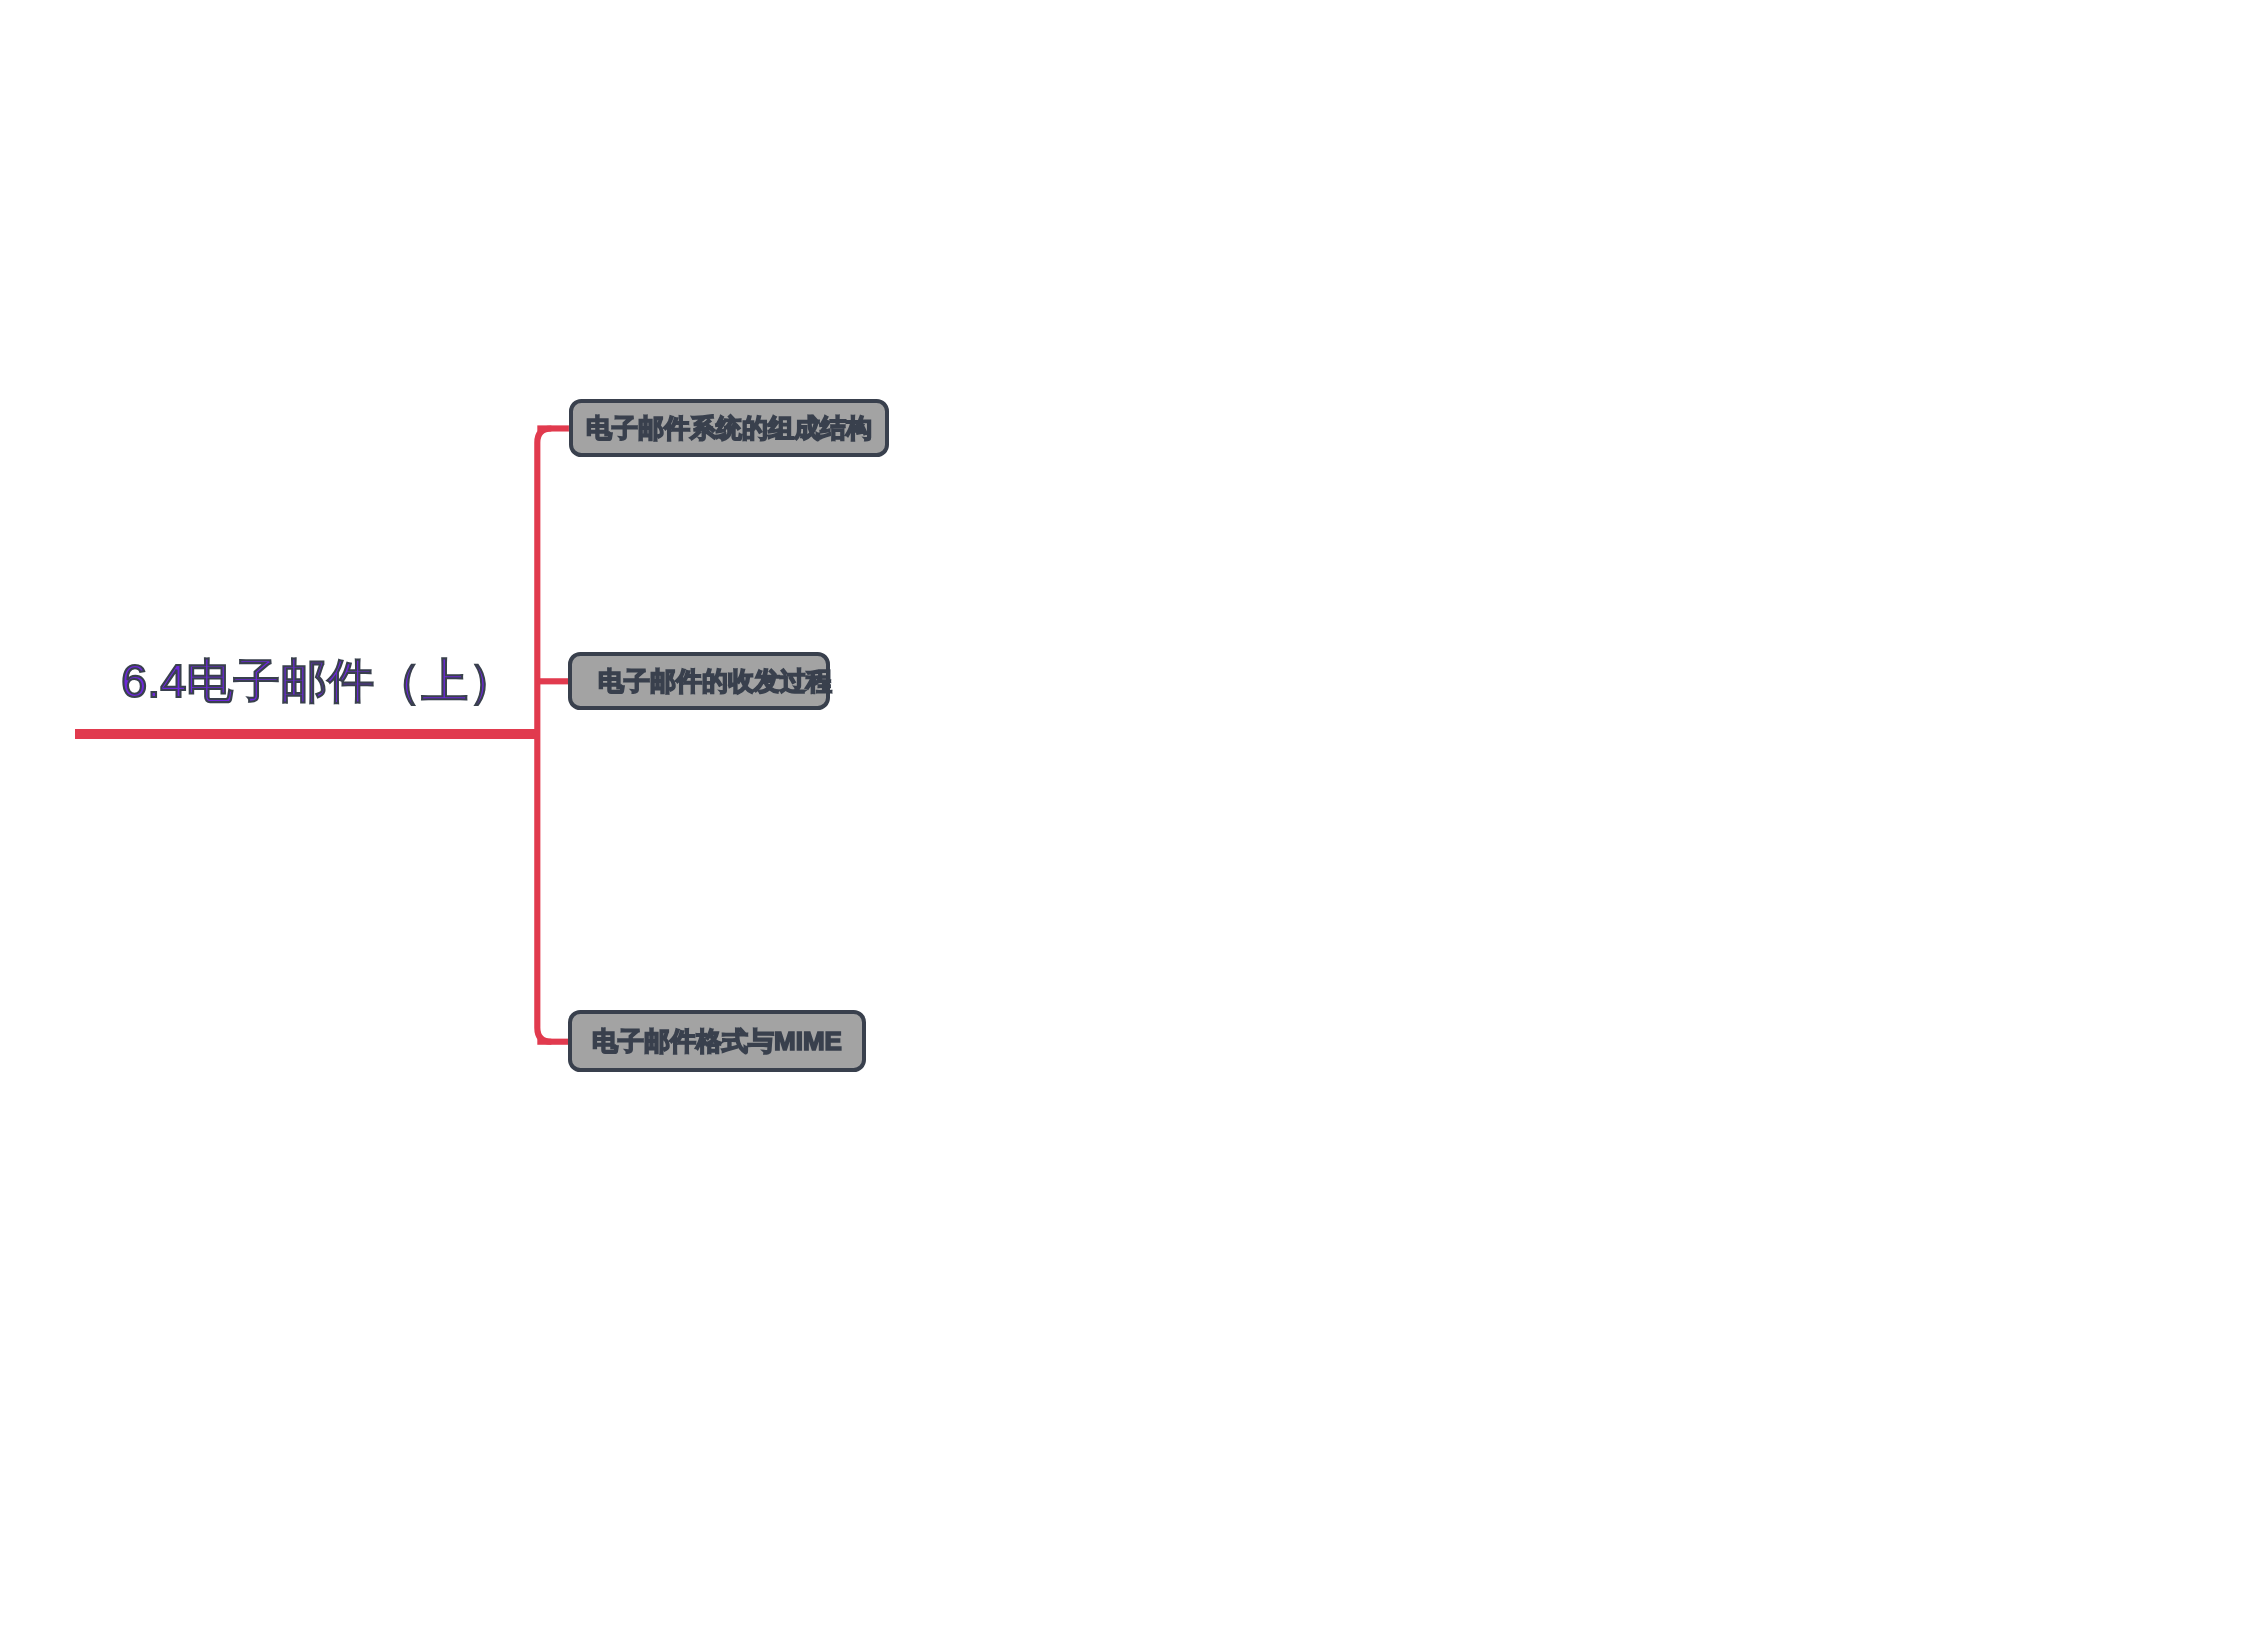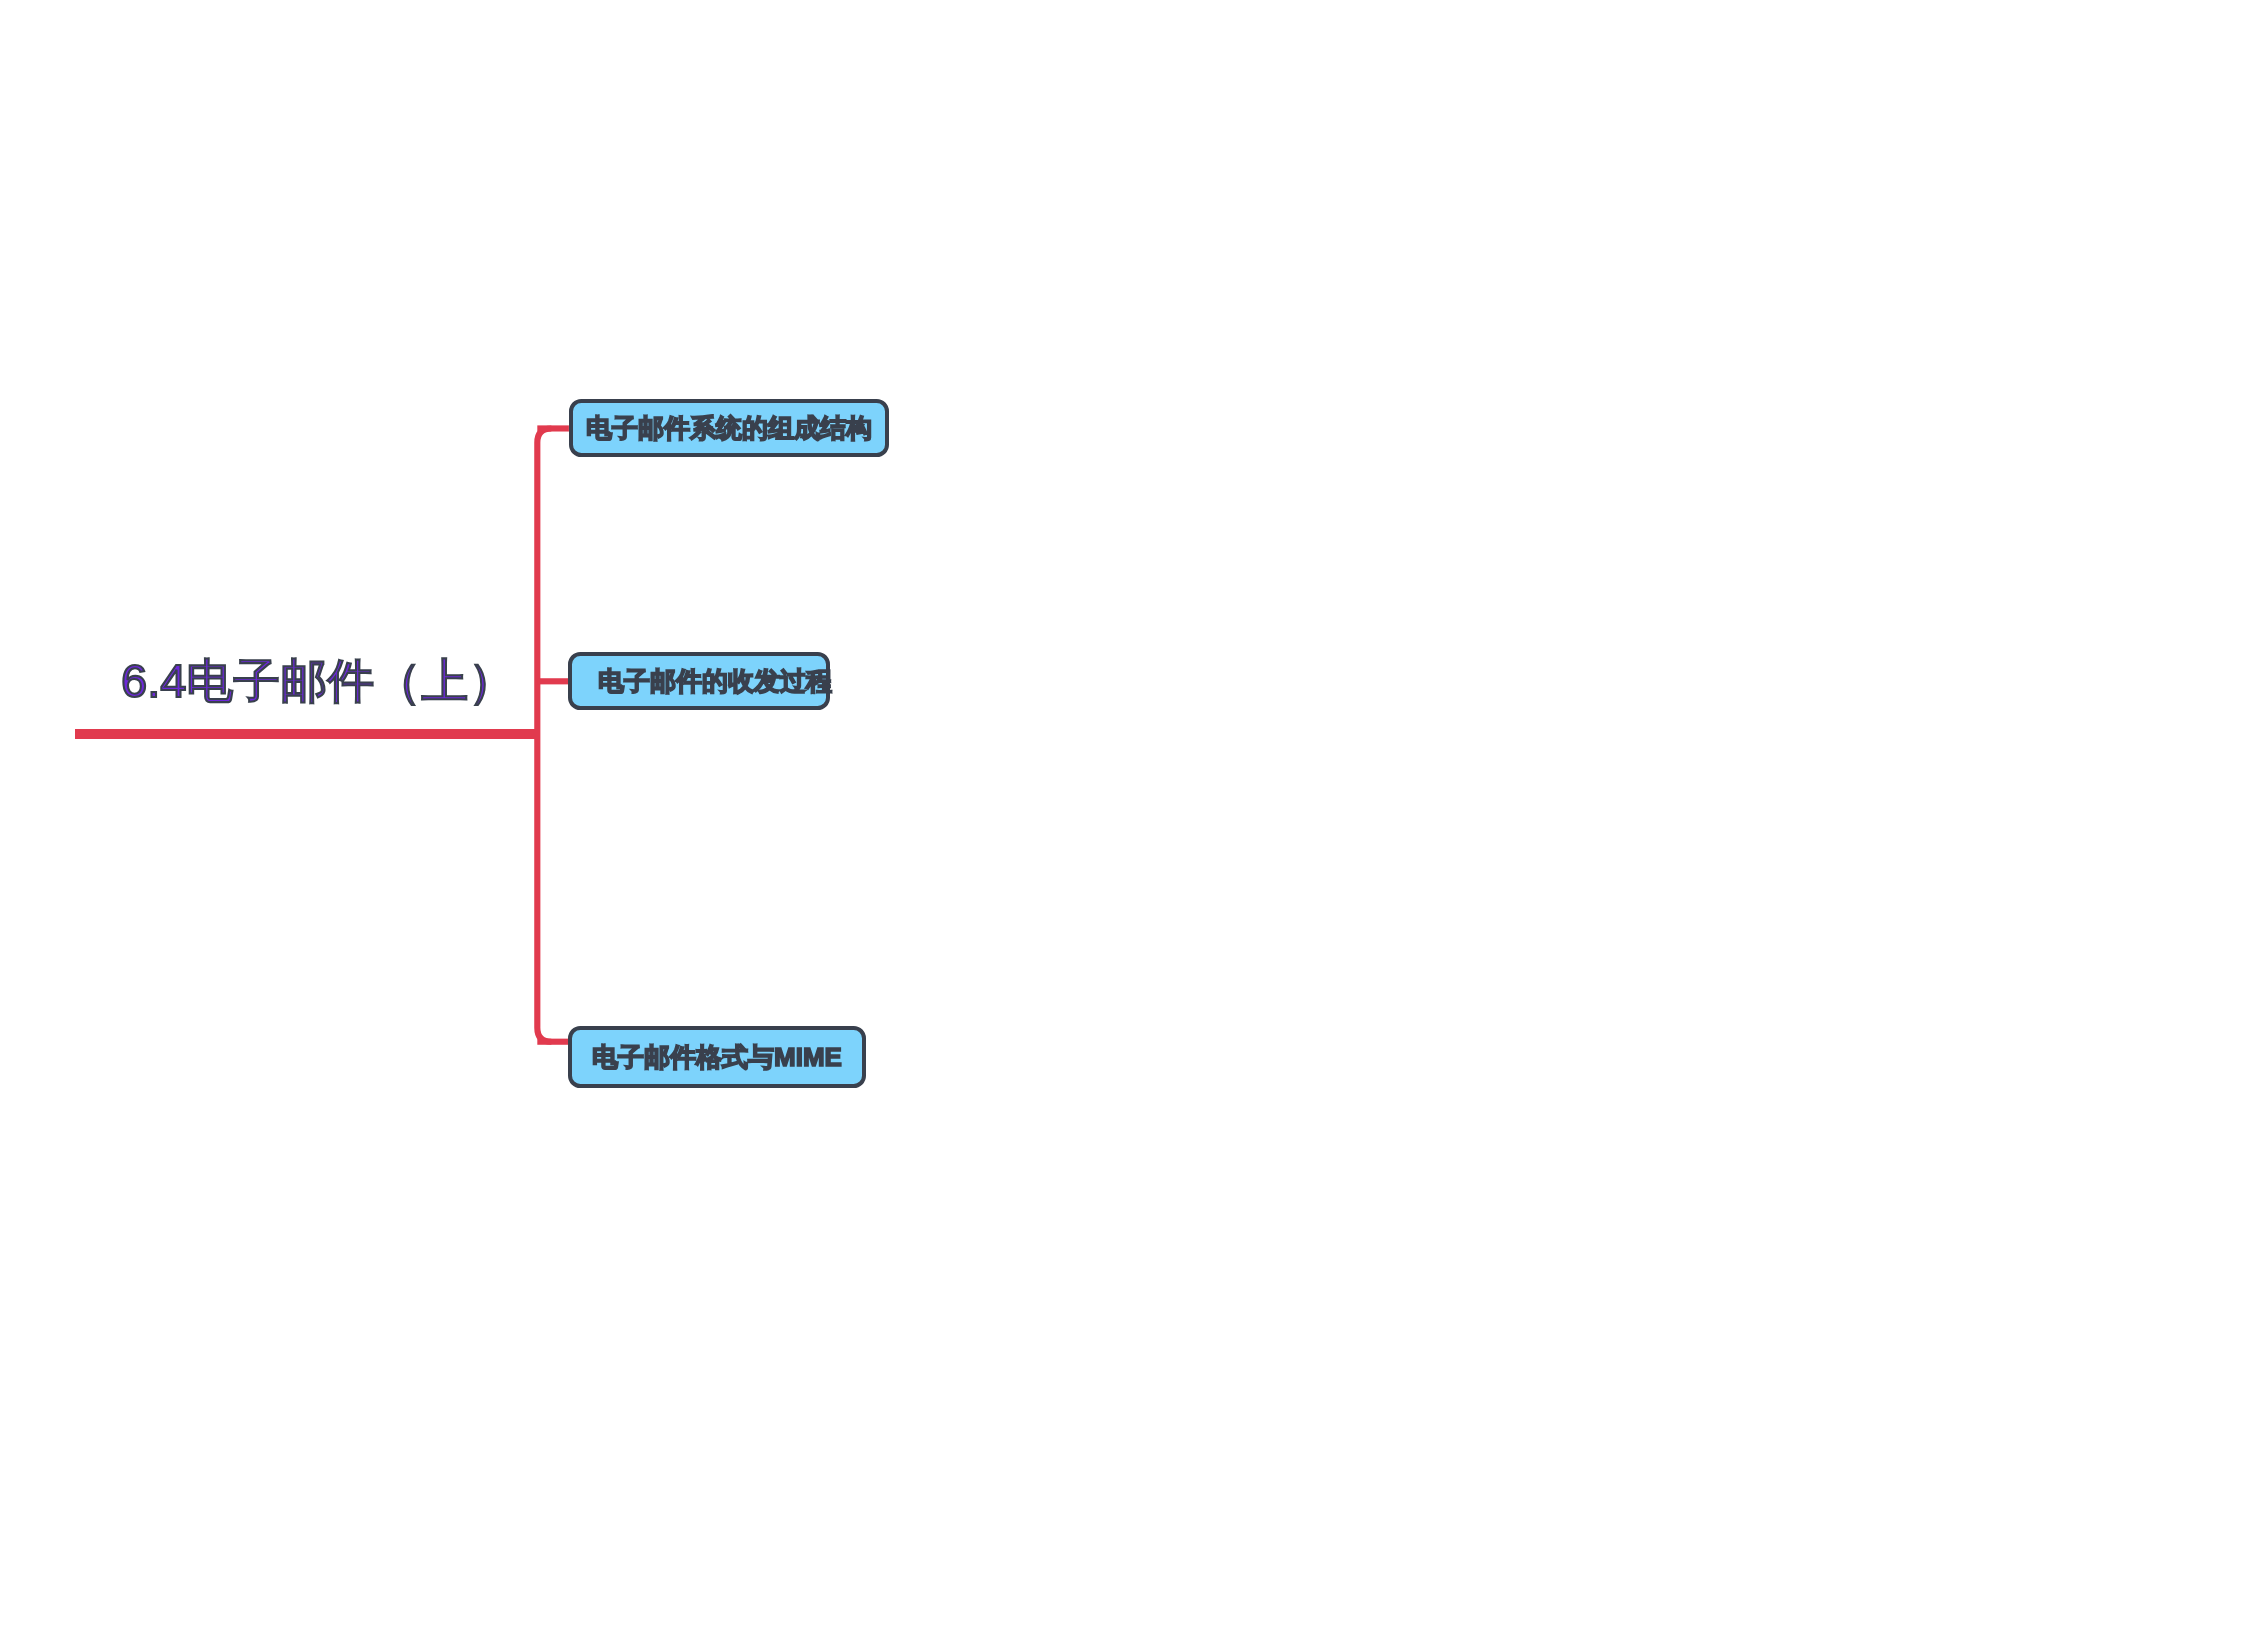--- a/index.html
+++ b/index.html
@@ -7,21 +7,21 @@
   body{width:2259px;height:1626px;overflow:hidden;
        font-family:"Liberation Sans",sans-serif;
        -webkit-font-smoothing:antialiased;}
   #stage{position:relative;width:2259px;height:1626px;background:#fff;}
   #wires{position:absolute;left:0;top:0;width:2259px;height:1626px;}
   .txt{position:absolute;white-space:nowrap;color:#6d28d9;
        font-family:"Liberation Sans",sans-serif;font-weight:400;
        line-height:1;}
   .root{font-size:47px;letter-spacing:0px;-webkit-text-stroke:2.1px #39404d;}
   .boxnode{position:absolute;box-sizing:border-box;border:4.4px solid #39404d;
-           border-radius:12.3px;background:#7dd3fc;display:flex;align-items:center;
+           border-radius:12.3px;background:#a3a3a3;display:flex;align-items:center;
            justify-content:center;}
   .boxnode span{color:#39404d;font-weight:700;font-size:26px;
                 font-family:"Liberation Sans",sans-serif;white-space:nowrap;
                 -webkit-text-stroke:1.6px #39404d;}
 </style>
 </head>
 <body>
 
 <div id="stage">
   <svg id="wires" viewBox="0 0 2573 1852" width="2259" height="1626">
@@ -33,18 +33,18 @@
     </svg>
   <div id="nodes">
       <div class="txt root" style="left: 121px; top: 657px; font-size: 47px;">6.4电子邮件（上）</div>
       <div style="position: absolute; left: 75px; top: 729px; width: 463px; height: 9.7px; background: rgb(225, 58, 78);"></div>
       <div class="boxnode" style="left: 569px; top: 399px; width: 320px; height: 58px;">
         <span style="font-size: 26px;">电子邮件系统的组成结构</span>
       </div>
       <div class="boxnode" style="left: 568px; top: 652px; width: 262px; height: 58px;">
         <span style="font-size: 26px; padding-left: 32px;">电子邮件的收发过程</span>
       </div>
-      <div class="boxnode" style="left: 568px; top: 1010px; width: 298px; height: 62px; margin-top: 16px;">
+      <div class="boxnode" style="left: 568px; top: 1010px; width: 298px; height: 62px;">
         <span style="font-size: 26px;">电子邮件格式与MIME</span>
       </div>
     </div>
 </div>
 
 
 </body></html>

